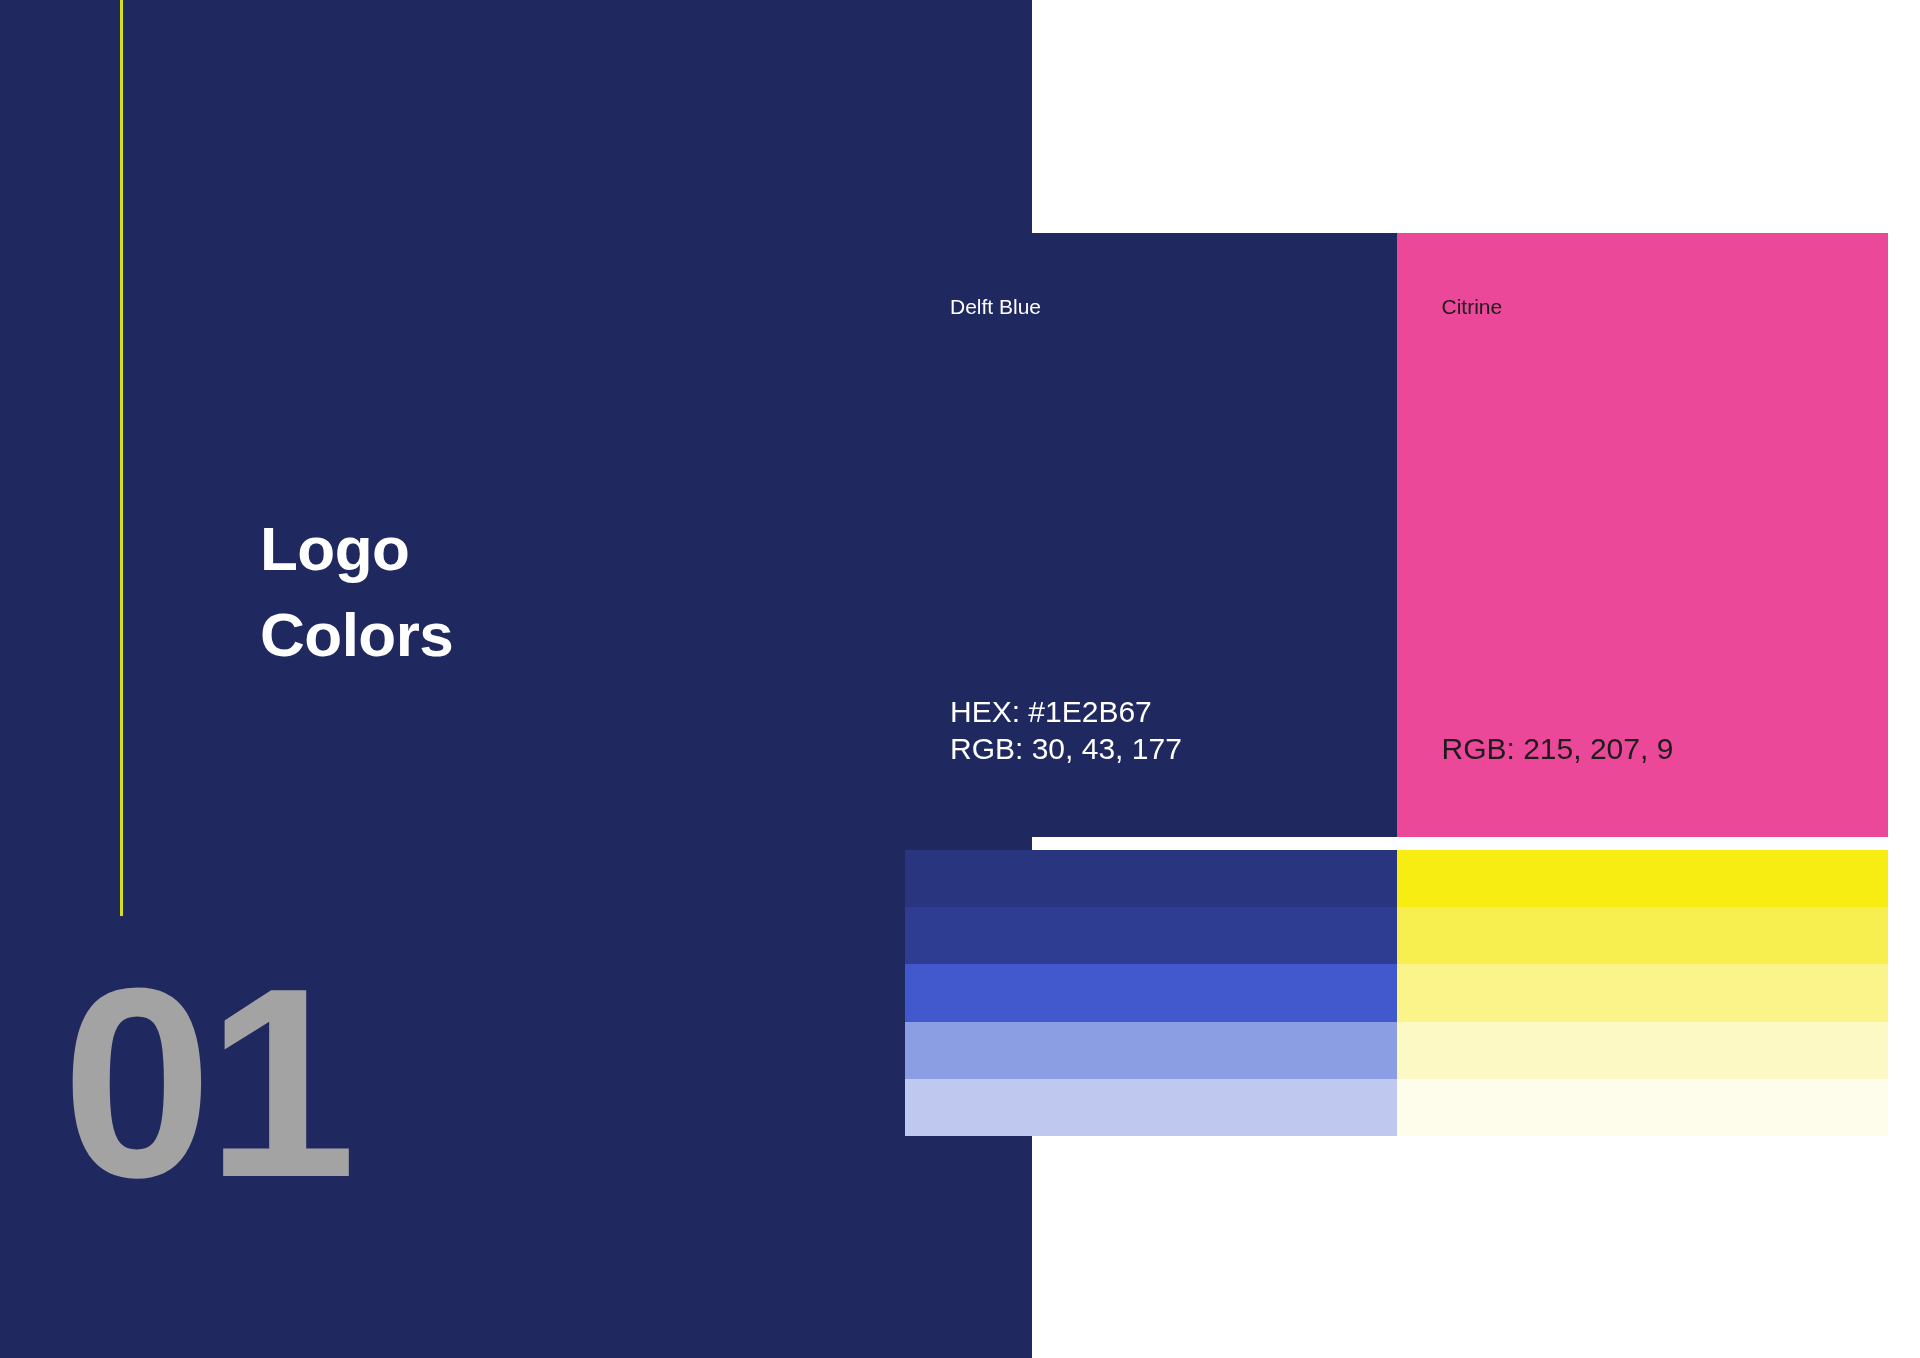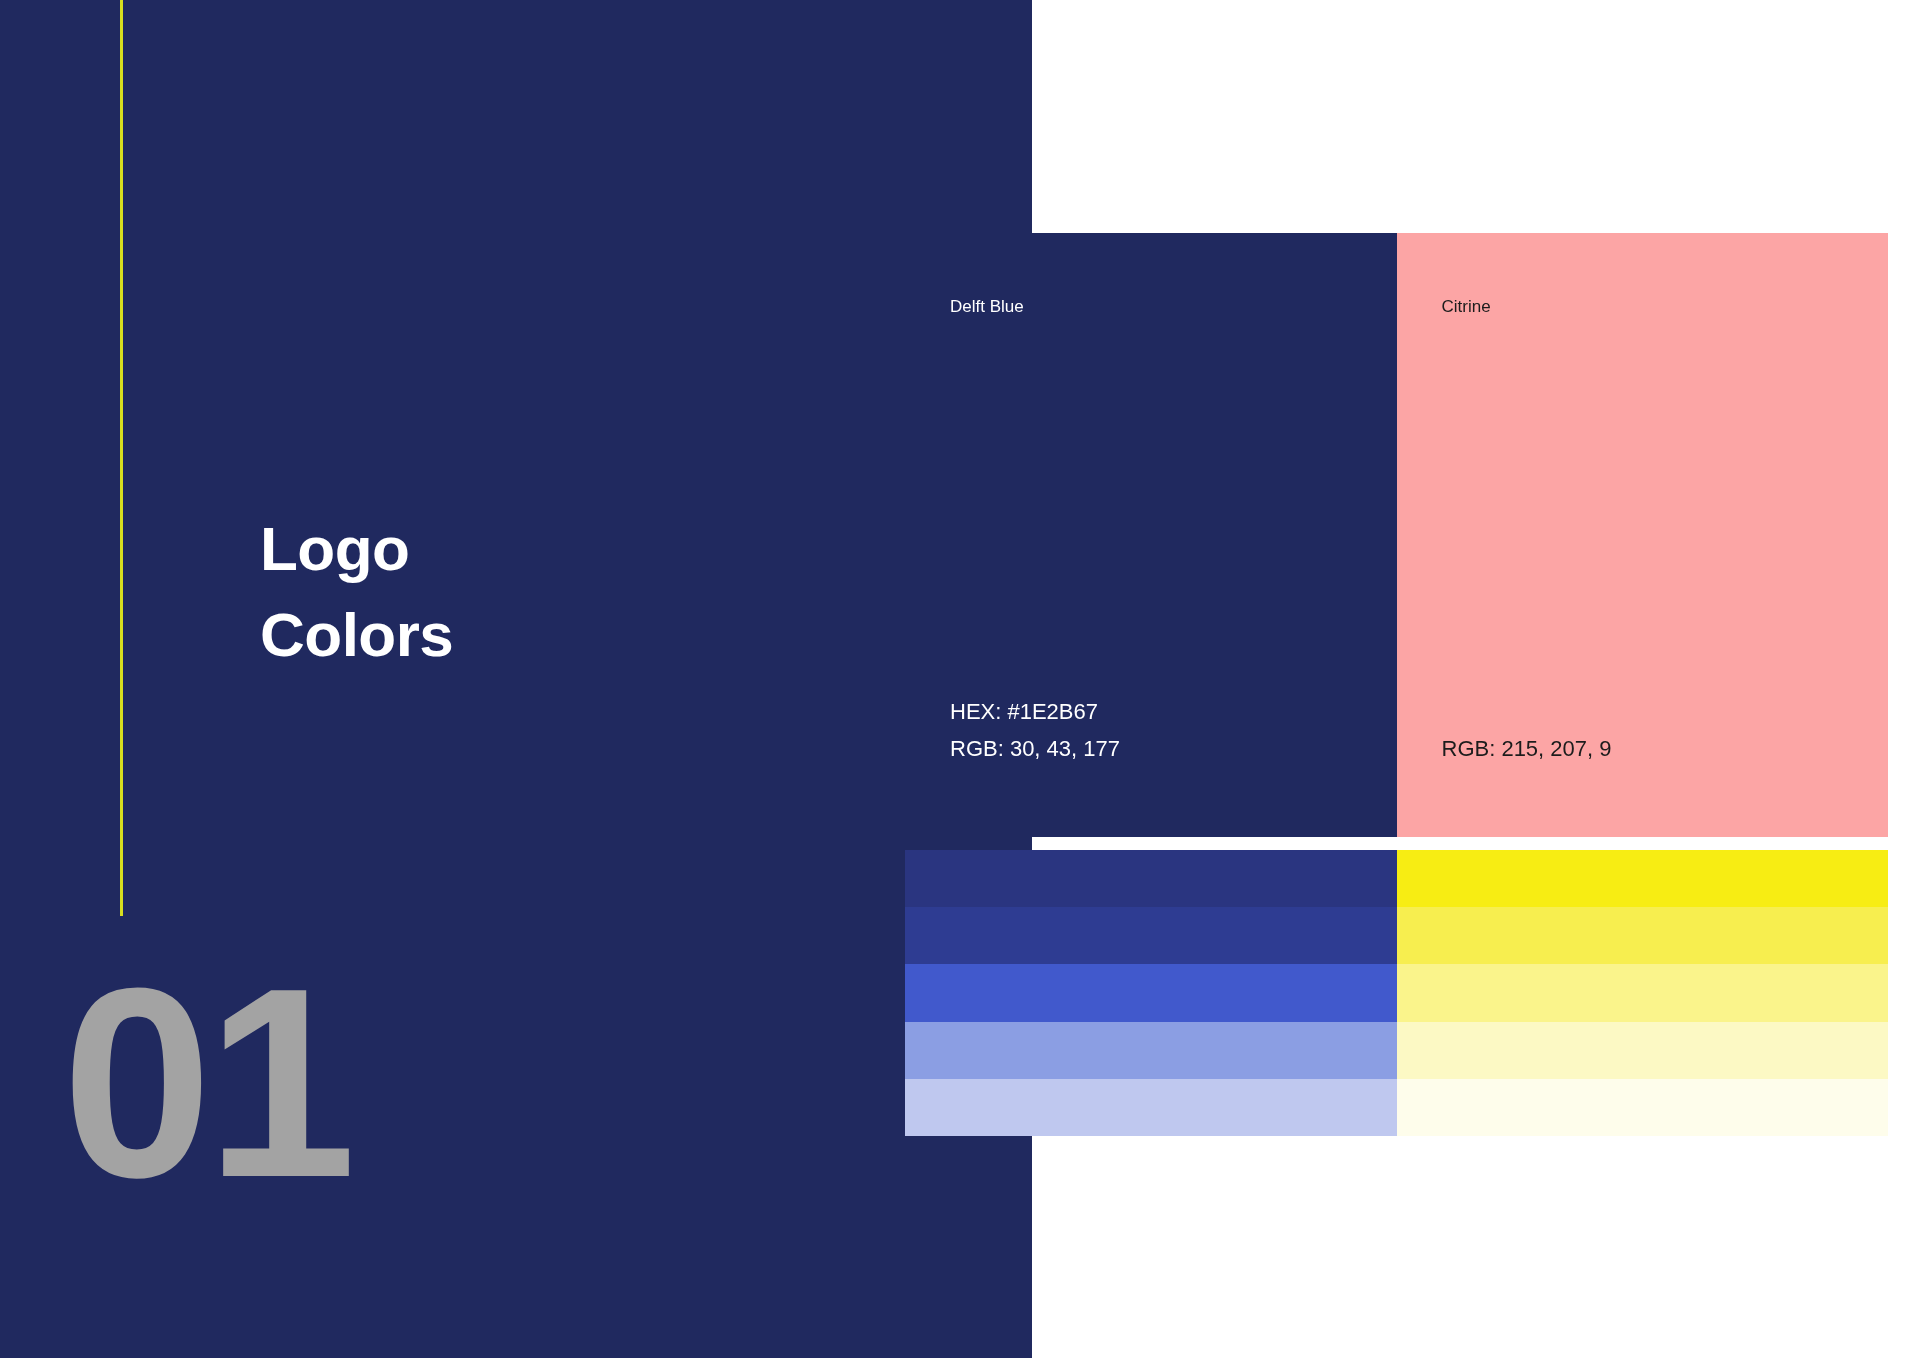--- a/index.html
+++ b/index.html
@@ -72,31 +72,31 @@
     height:100%;
     padding:63px 0 70px 45px;
     display:flex;
     flex-direction:column;
     justify-content:space-between;
   }
   .swatch.blue  { background:#20295F; }
   .swatch.citrine { background:#D7CF07; }
 
   .swatch-name {
-    font-size:17px;
+    font-size:21px;
     font-weight:400;
     line-height:21px;
   }
   .swatch.blue .swatch-name { color:#ffffff; }
   .swatch.citrine .swatch-name { color:#1c1c1c; }
 
   .swatch-values { font-size:0; }
   .swatch-values span {
     display:block;
-    font-size:22px;
+    font-size:30px;
     font-weight:400;
     line-height:37px;
   }
   .swatch.blue .swatch-values span { color:#ffffff; }
   .swatch.citrine .swatch-values span { color:#1c1c1c; }
 
   
   .tints {
     position:absolute;
     left:0; top:617px;
@@ -131,21 +131,21 @@
     <div class="main-swatches">
 
       <div class="swatch blue" style="background: rgb(32, 41, 95);">
         <div class="swatch-name">Delft Blue</div>
         <div class="swatch-values">
           <span>HEX: #1E2B67</span>
           <span>RGB: 30, 43, 177</span>
         </div>
       </div>
 
-      <div class="swatch citrine" style="background: #fca5a5;">
+      <div class="swatch citrine" style="background: #ec4899;">
         <div class="swatch-name">Citrine</div>
         <div class="swatch-values">
           <span>RGB: 215, 207, 9</span>
         </div>
       </div>
 
     </div>
 
     <div class="tints">
       <div class="tint-col">

